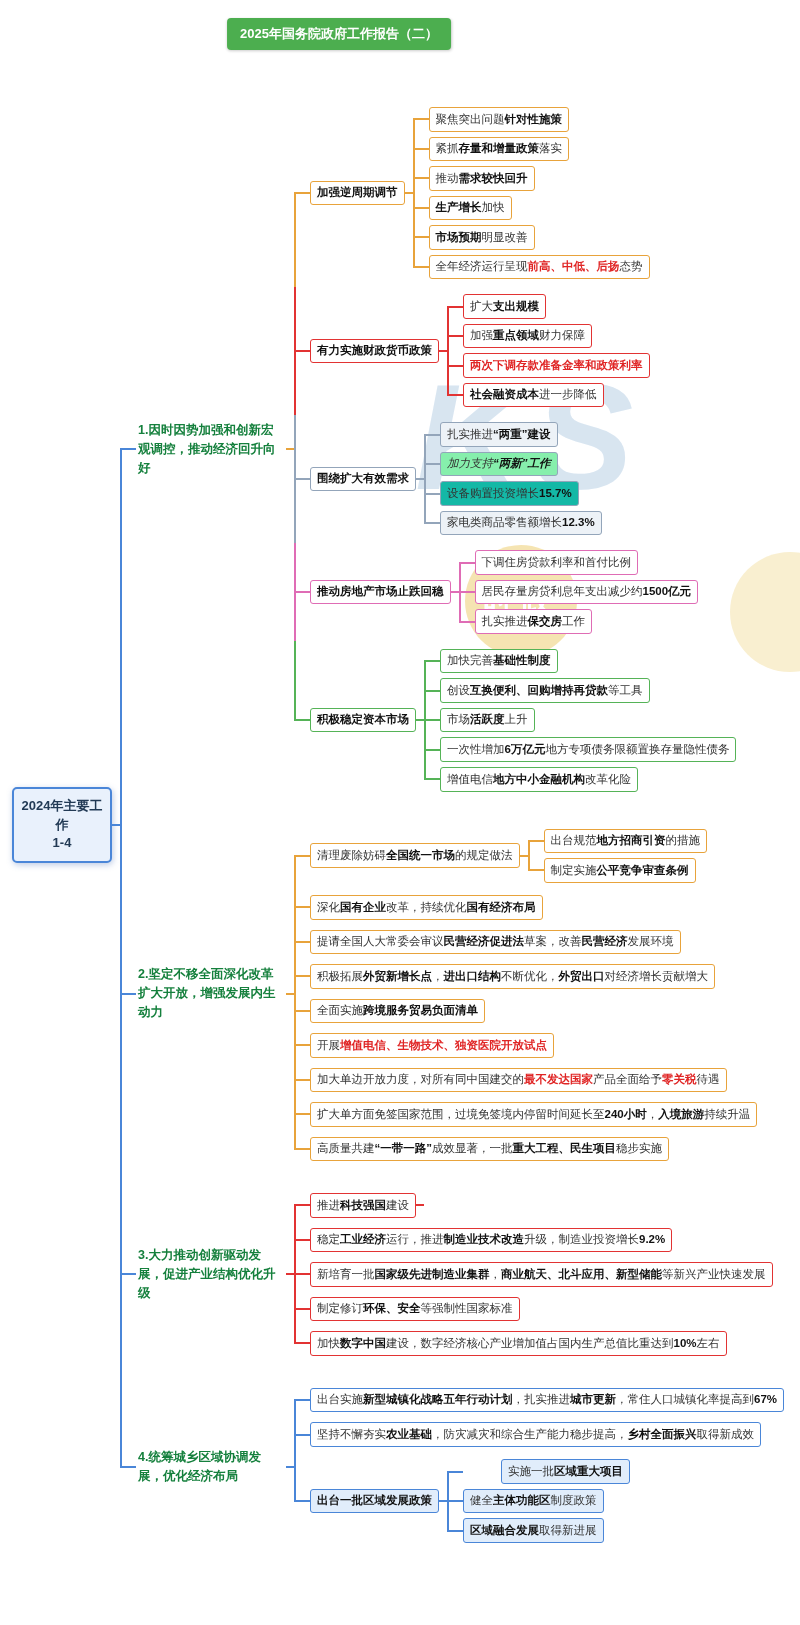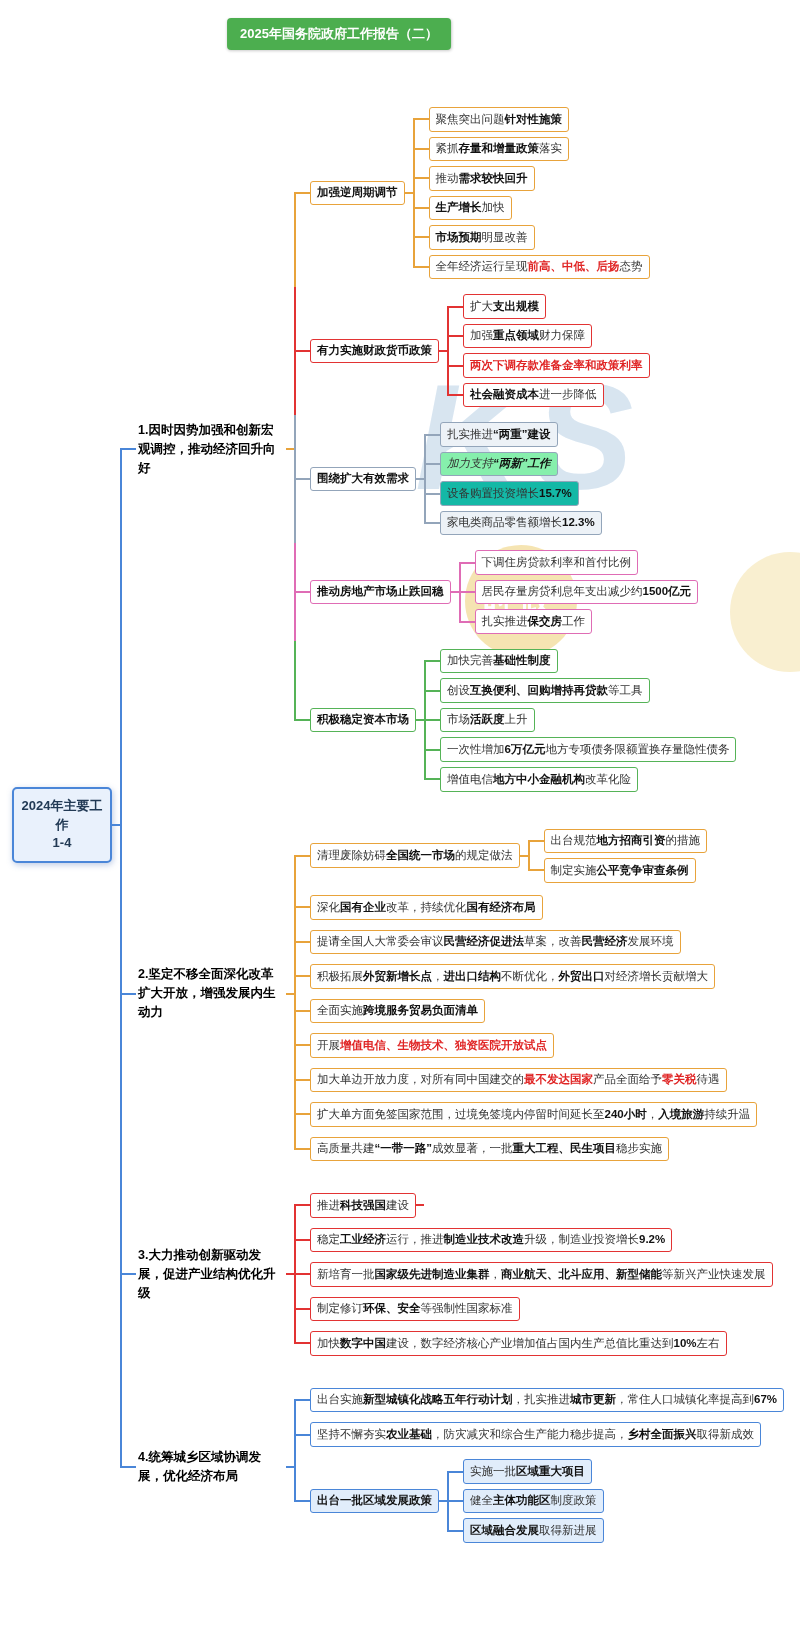--- a/index.html
+++ b/index.html
@@ -33,21 +33,21 @@
   .child::after{content:"";position:absolute;left:0;top:0;bottom:0;border-left:2px solid var(--lc,#999);}
   .child:first-child::after{top:50%;}
   .child:last-child::after{bottom:50%;}
   .child:only-child::after{display:none;}
   .stub{width:8px;height:2px;flex:none;}
 
   .node{flex:none;}
   .node.box{border:1px solid var(--bc,#999);border-radius:3px;background:#fff;
     padding:3.5px 6px;font-size:11.5px;line-height:1.35;color:#333;white-space:nowrap;}
   .node.label{width:150px;padding:2px 2px;font-size:12.5px;font-weight:bold;
-    color:#000000;line-height:1.5;white-space:normal;}
+    color:#15803d;line-height:1.5;white-space:normal;}
   .node.root{width:100px;border:2px solid #4a86d8;background:#e9f1fc;border-radius:5px;
     padding:8px 5px;text-align:center;font-size:13px;font-weight:bold;color:#223a55;
     white-space:pre-line;line-height:1.45;box-shadow:1px 2px 6px rgba(70,110,180,.35);}
 
   .s-b{font-weight:bold;color:#111;}
   .s-rb{color:#e02525;font-weight:bold;}
 </style>
 </head>
 <body>
 
@@ -336,21 +336,21 @@
                   <div class="node box" style="--bc: #4a86d8;"><span>坚持不懈夯实</span><span class="s-b">农业基础</span><span>，防灾减灾和综合生产能力稳步提高，</span><span class="s-b">乡村全面振兴</span><span>取得新成效</span></div>
                 </div>
               </div>
               <div class="child d2" style="--lc: #4a86d8;">
                 <div class="branch">
                   <div class="node box" style="--bc: #4a86d8; background: rgb(225, 237, 251);"><span class="s-b">出台一批区域发展政策</span></div>
                   <div class="stub" style="background: rgb(74, 134, 216);"></div>
                   <div class="children">
                     <div class="child d3" style="--lc: #4a86d8;">
                       <div class="branch">
-                        <div class="node box" style="--bc: #4a86d8; background: rgb(225, 237, 251);"><span>实施一批</span><span class="s-b">区域重大项目</span></div>
+                        <div class="node box" style="--bc: #4a86d8; background: rgb(225, 237, 251); margin-left: 38px;"><span>实施一批</span><span class="s-b">区域重大项目</span></div>
                       </div>
                     </div>
                     <div class="child d3" style="--lc: #4a86d8;">
                       <div class="branch">
                         <div class="node box" style="--bc: #4a86d8; background: rgb(225, 237, 251);"><span>健全</span><span class="s-b">主体功能区</span><span>制度政策</span></div>
                       </div>
                     </div>
                     <div class="child d3" style="--lc: #4a86d8;">
                       <div class="branch">
                         <div class="node box" style="--bc: #4a86d8; background: rgb(225, 237, 251);"><span class="s-b">区域融合发展</span><span>取得新进展</span></div>

